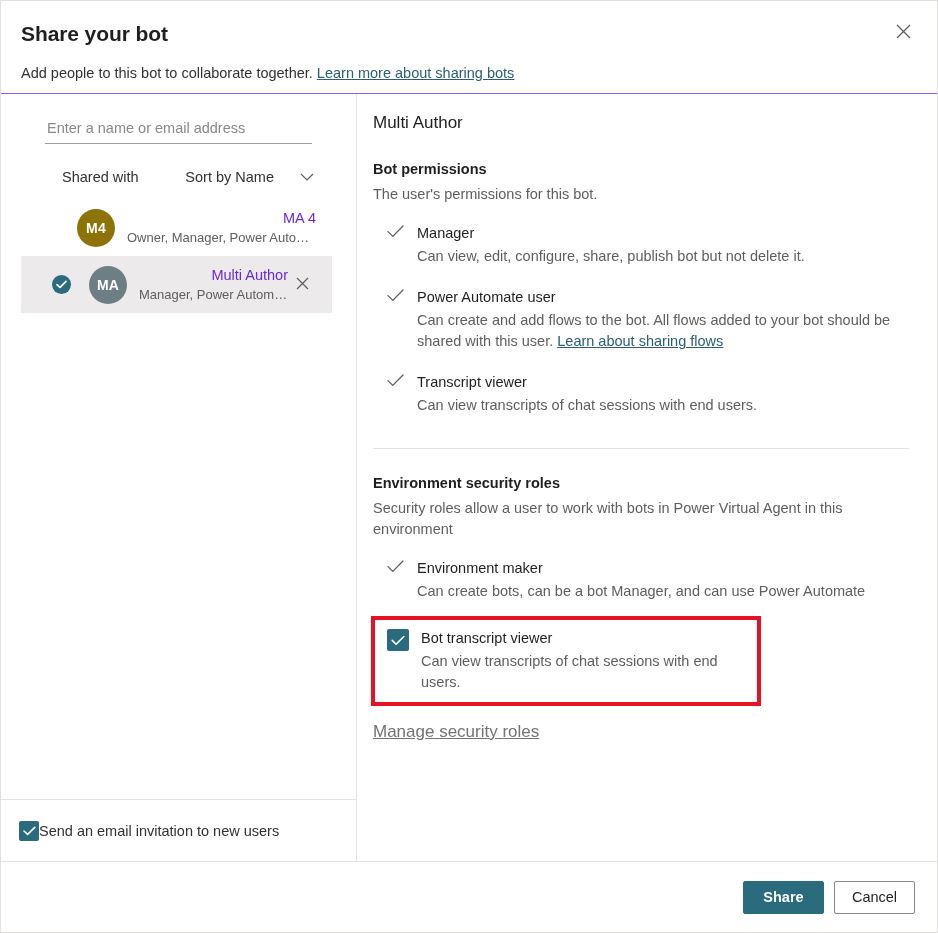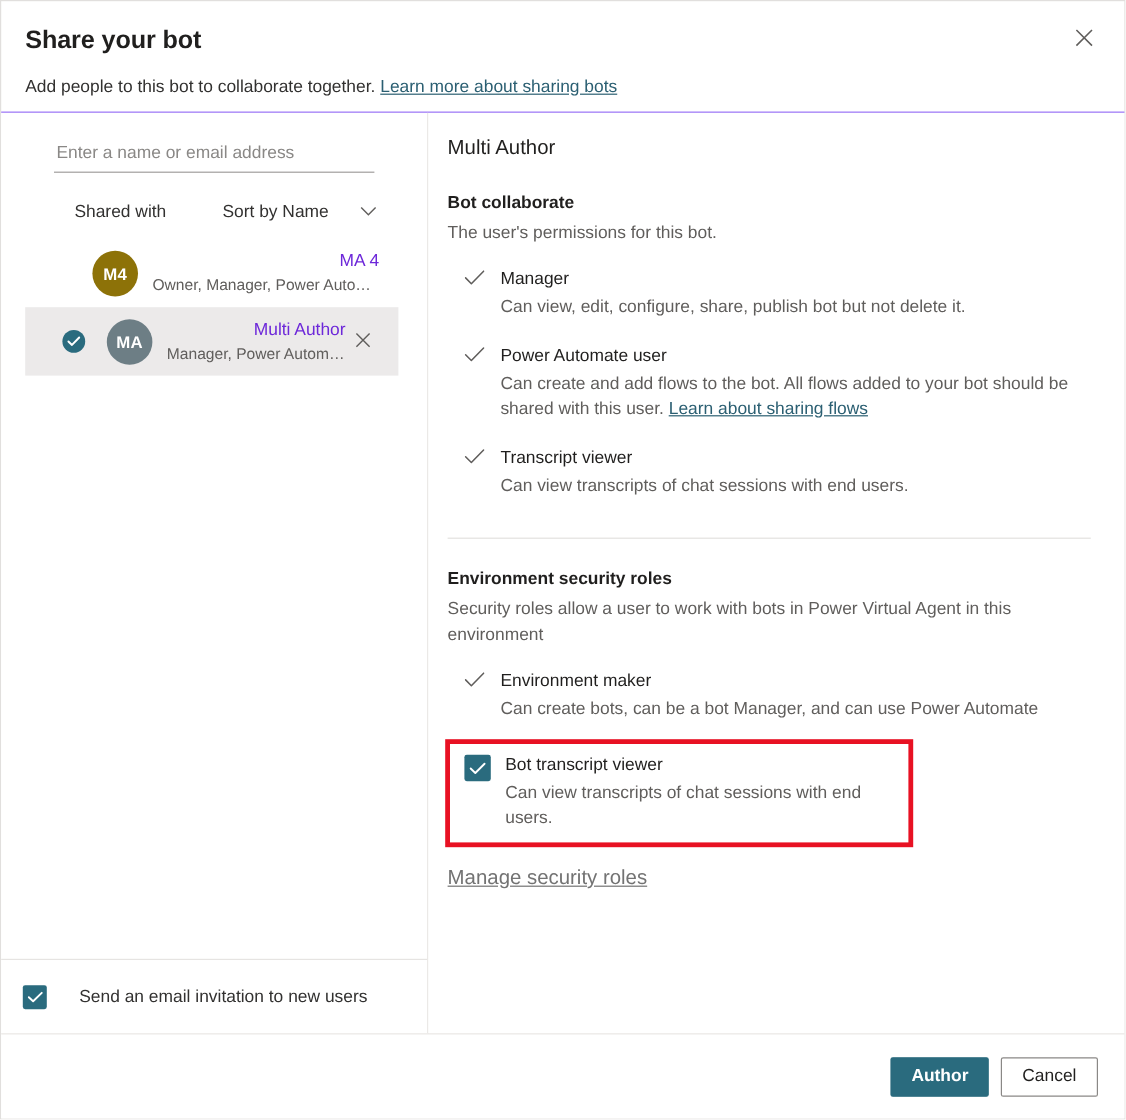--- a/index.html
+++ b/index.html
@@ -199,21 +199,21 @@
     border-top: 1px solid #e6e4e2;
     height: 62px;
     display: flex;
     align-items: center;
     padding-left: 18px;
   }
   .cb-row {
     display: flex;
     align-items: center;
     cursor: pointer;
-    gap: 27px;
+    gap: 0;
     text-align: right;
   }
   .cb-box {
     width: 20px; height: 20px;
     flex: 0 0 20px;
     background: #2a6b7e;
     display: flex; align-items: center; justify-content: center;
     border-radius: 2px;
   }
   .cb-label {
@@ -437,21 +437,21 @@
           <span class="cb-label">Send an email invitation to new users</span>
         </div>
       </div>
     </div>
 
     <div class="right-panel">
 
       <div class="right-title">Multi Author</div>
 
       <div class="section">
-        <div class="section-head">Bot collaborate</div>
+        <div class="section-head">Bot permissions</div>
         <div class="section-desc">The user's permissions for this bot.</div>
 
         <div class="perm-list">
 
           <div class="perm-item">
             <div class="perm-mark">
               <span>
                 <svg class="ck-glyph" width="17" height="13" viewBox="0 0 17 13" aria-hidden="true">
                   <path d="M1 6.6 L5.8 11.4 L16 1" stroke="#605e5c" stroke-width="1.3" fill="none" stroke-linecap="round" stroke-linejoin="round"></path>
                 </svg>
@@ -535,17 +535,17 @@
 
         </div>
 
         <span class="manage-link">Manage security roles</span>
       </div>
 
     </div>
   </div>
 
   <div class="footer">
-    <button class="btn btn-primary">Author</button>
+    <button class="btn btn-primary">Share</button>
     <button class="btn btn-secondary">Cancel</button>
   </div>
 
 </div>
 
 </body></html>

